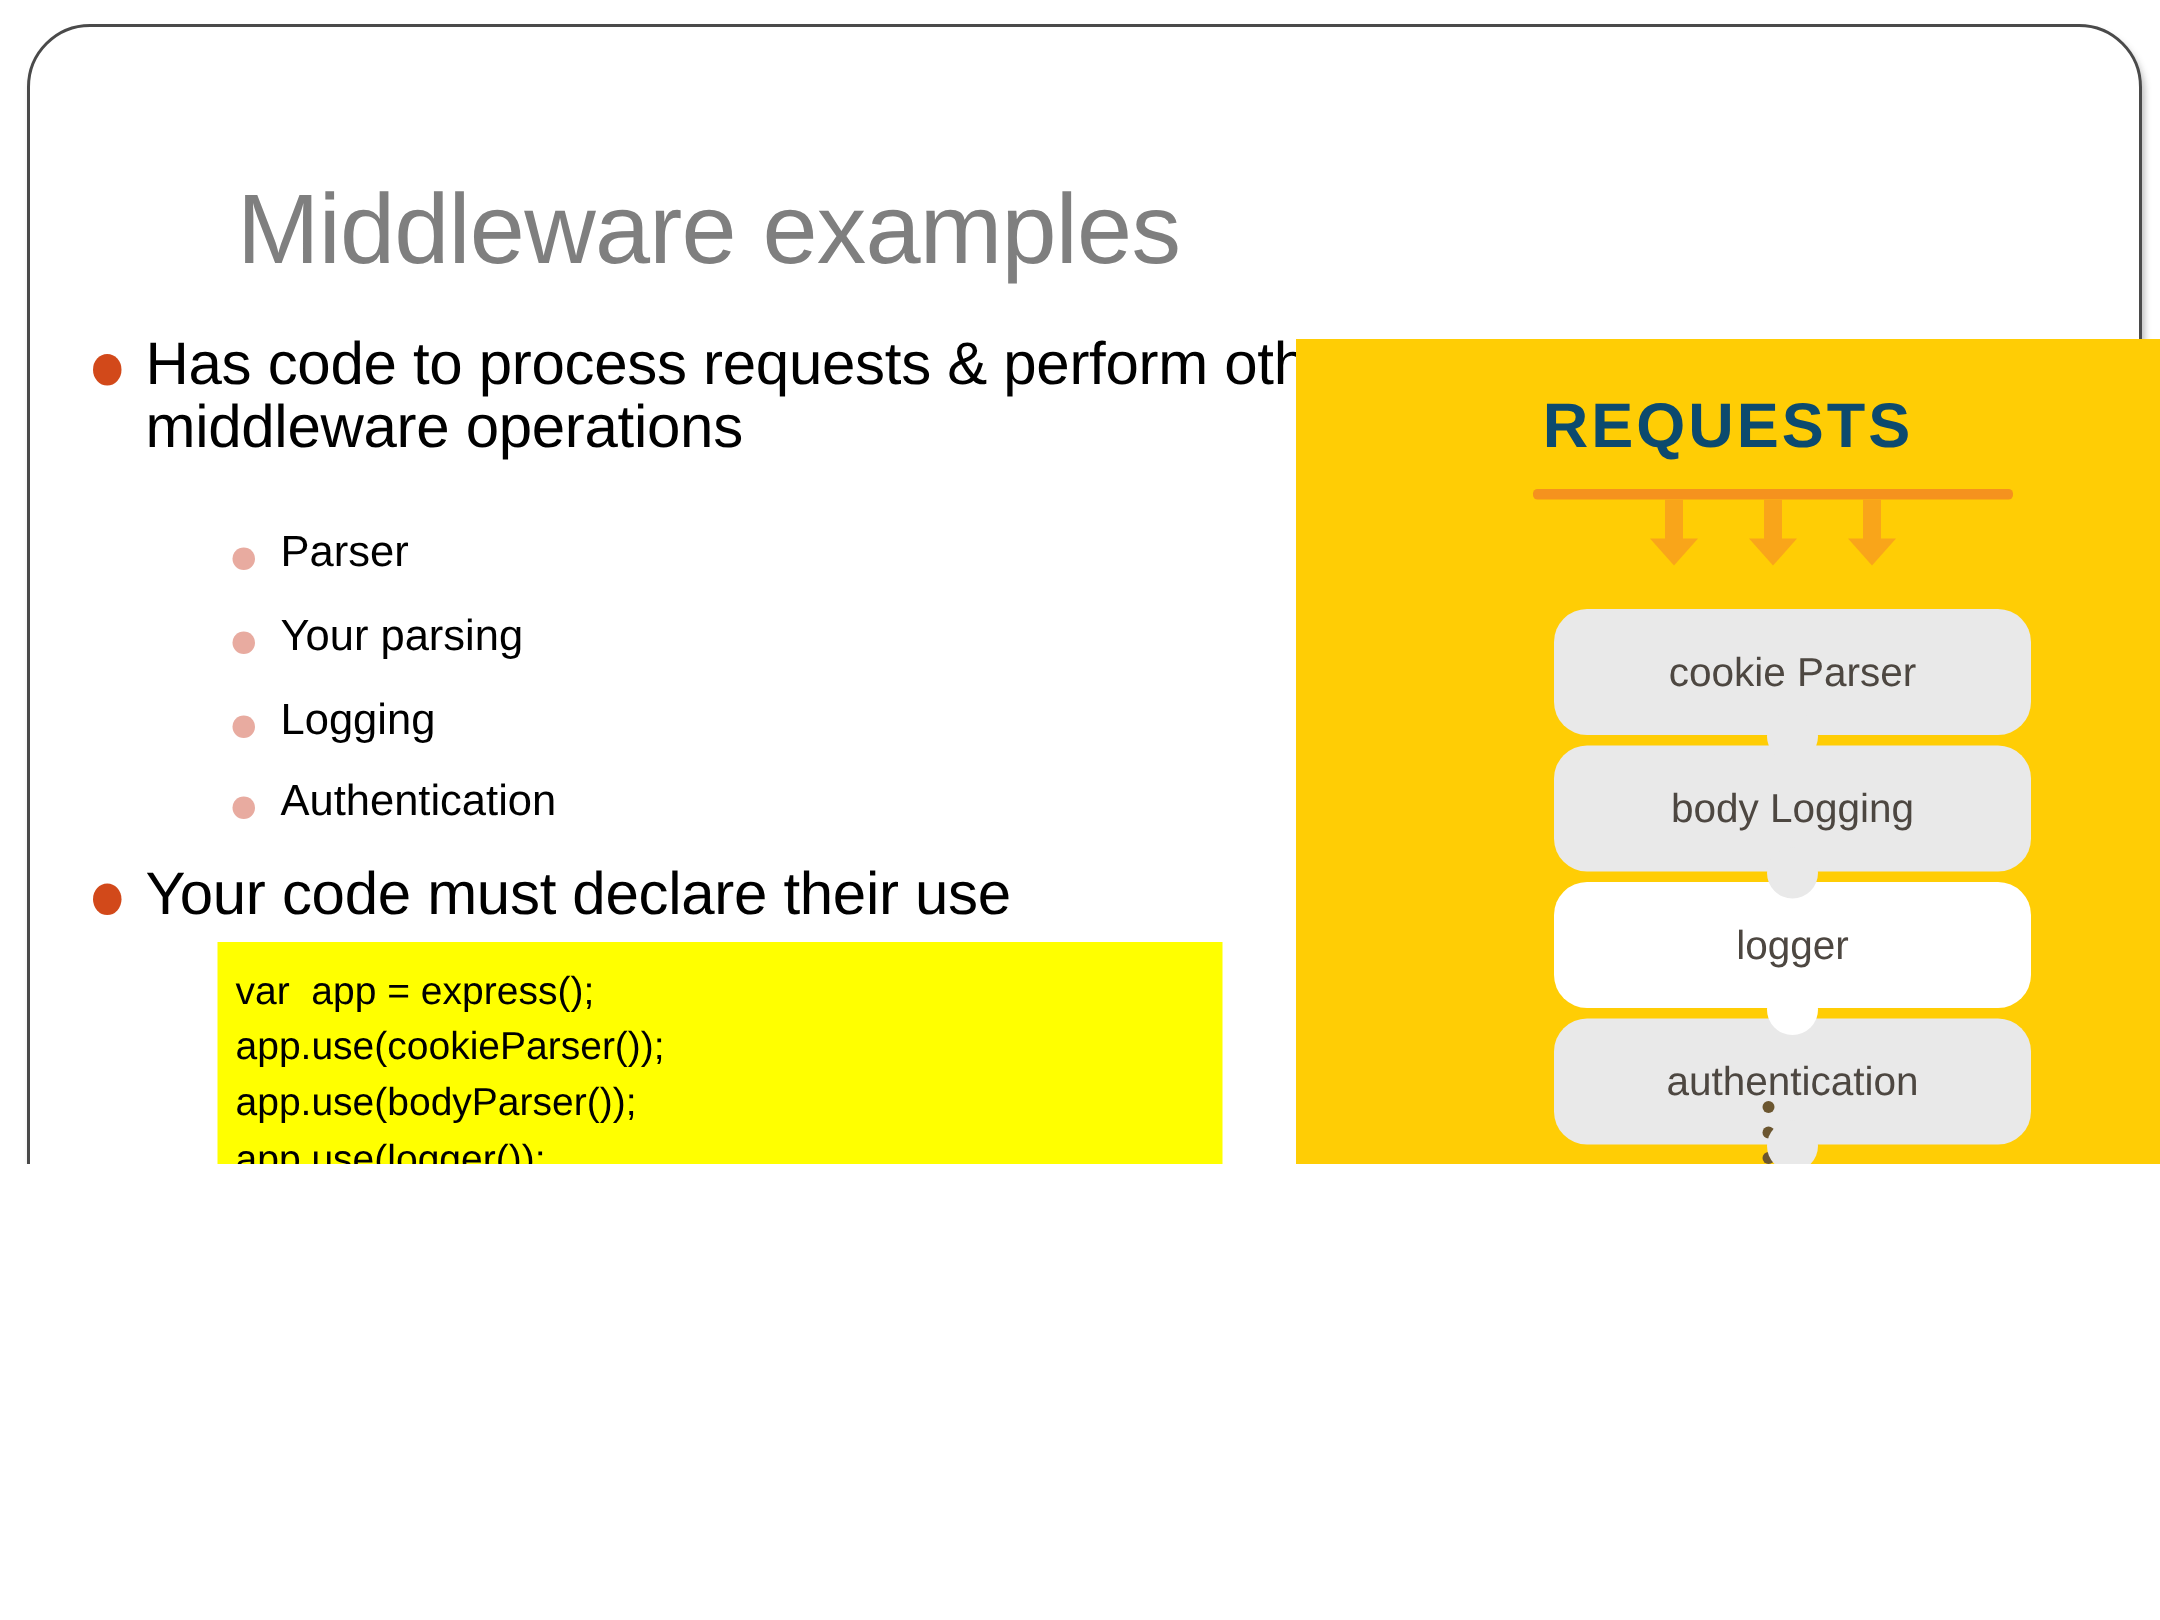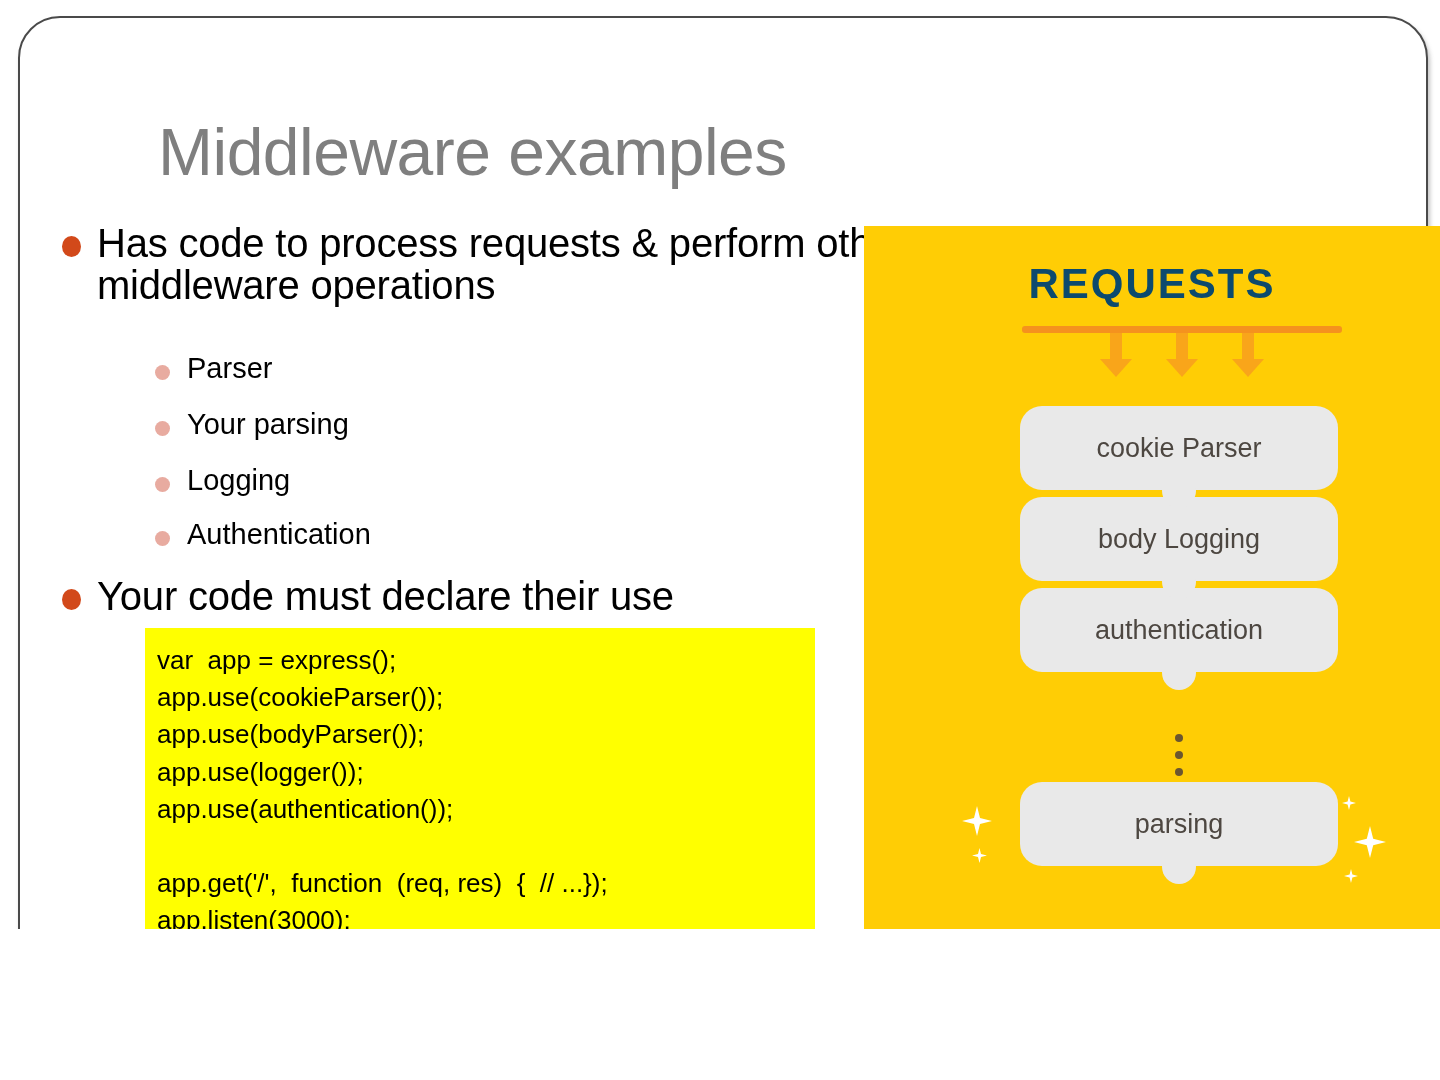--- a/index.html
+++ b/index.html
@@ -12,21 +12,21 @@
     height: 1080px;
     font-family: "Liberation Sans", sans-serif;
     overflow: hidden;
     position: relative;
   }
 
   
   #slide {
     position: absolute;
     left: 0; top: 0;
-    width: 1440px; height: 929px;
+    width: 1440px; height: 776px;
     background: #ffffff;
     overflow: hidden;
   }
   #slide-border {
     position: absolute;
     left: 18px; top: 16px;
     width: 1410px; height: 1030px;
     border: 2px solid #4a4a4a;
     border-radius: 42px;
     box-sizing: border-box;
@@ -168,21 +168,21 @@
     border-right: 16px solid transparent;
     border-top: 18px solid #f9a51a;
   }
   #arrow0 { left: 246px; }
   #arrow1 { left: 312px; }
   #arrow2 { left: 378px; }
 
   
   #stack {
     position: absolute;
-    left: 156px;
+    left: 172px;
     top: 180px;
     width: 318px;
   }
   .mw-box {
     position: relative;
     width: 318px;
     height: 84px;
     background: #e9e9e9;
     border-radius: 22px;
     margin-bottom: 7px;
@@ -291,20 +291,24 @@
 
     <div id="stack">
       <div class="mw-box">
         <span>cookie Parser</span>
         <span class="knob"></span>
       </div>
       <div class="mw-box">
         <span>body Logging</span>
         <span class="knob"></span>
       </div>
+      <div class="mw-box highlight">
+        <span>logger</span>
+        <span class="knob"></span>
+      </div>
       <div class="mw-box">
         <span>authentication</span>
         <span class="knob"></span>
       </div>
     </div>
 
     <div id="gap-dots">
       <span class="gap-dot"></span>
       <span class="gap-dot"></span>
       <span class="gap-dot"></span>

